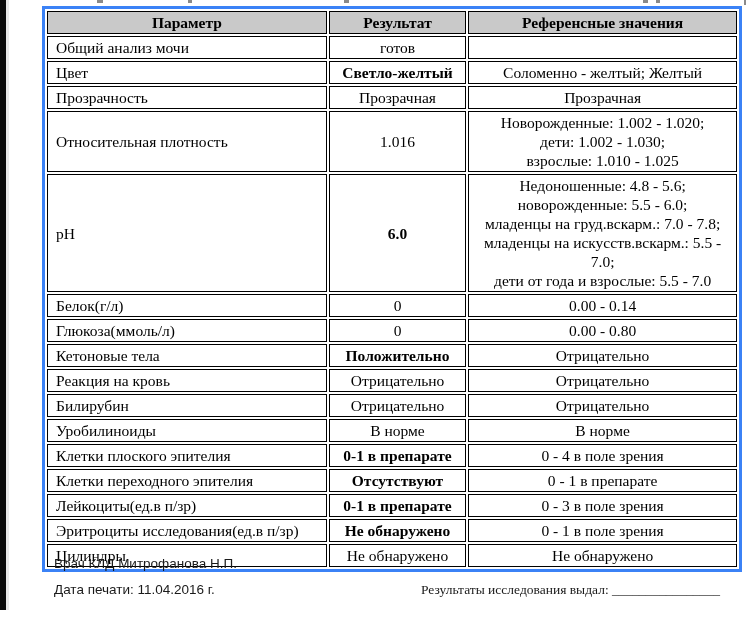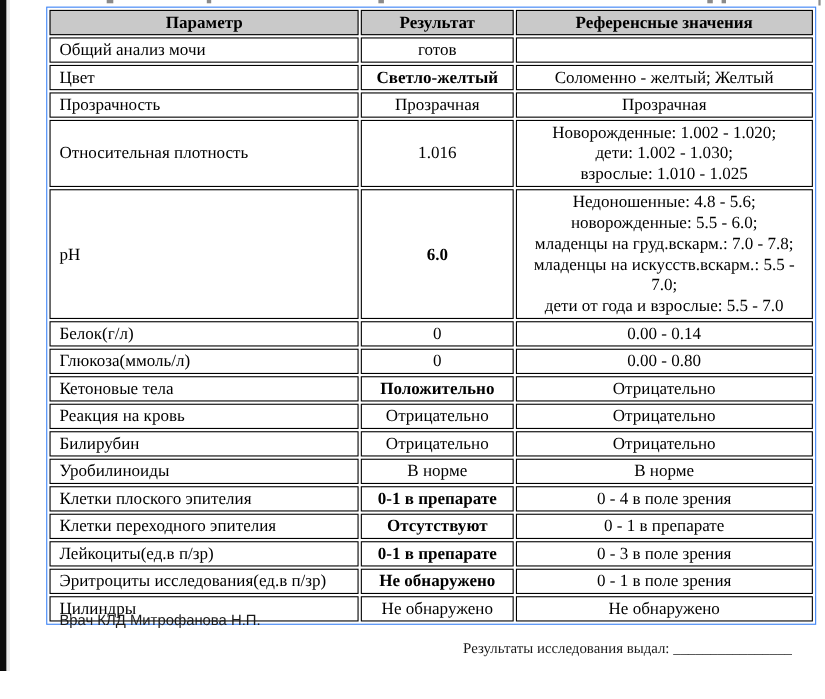--- a/index.html
+++ b/index.html
@@ -45,21 +45,21 @@
   .r5 { left: 656px; width: 4px; }
   .r6 { left: 744px; width: 2px; height: 5px; }
 
   table.report {
     position: absolute;
     left: 42px;
     top: 6px;
     width: 700px;
     border-collapse: separate;
     border-spacing: 2px;
-    border: 1px solid #3b82f6;
+    border: 3px solid #3b82f6;
     background: #ffffff;
     table-layout: fixed;
   }
   table.report th, table.report td {
     border: 1px solid #000000;
     font-size: 15.5px;
     line-height: 19px;
     padding: 1px 8px;
     overflow: hidden;
     color: #000000;
@@ -217,19 +217,20 @@
           <td class="param">Цилиндры</td>
           <td class="result">Не обнаружено</td>
           <td class="ref">Не обнаружено</td>
         </tr>
       </tbody>
   </table>
 
   <div class="footer">
     <div>Врач КЛД Митрофанова Н.П.</div>
     <div class="footer-row">
+      <span>Дата печати: 11.04.2016 г.</span>
       <span class="issued">
         <span>Результаты исследования выдал:</span>
         <span>________________</span>
       </span>
     </div>
   </div>
 </div>
 
 </body></html>

